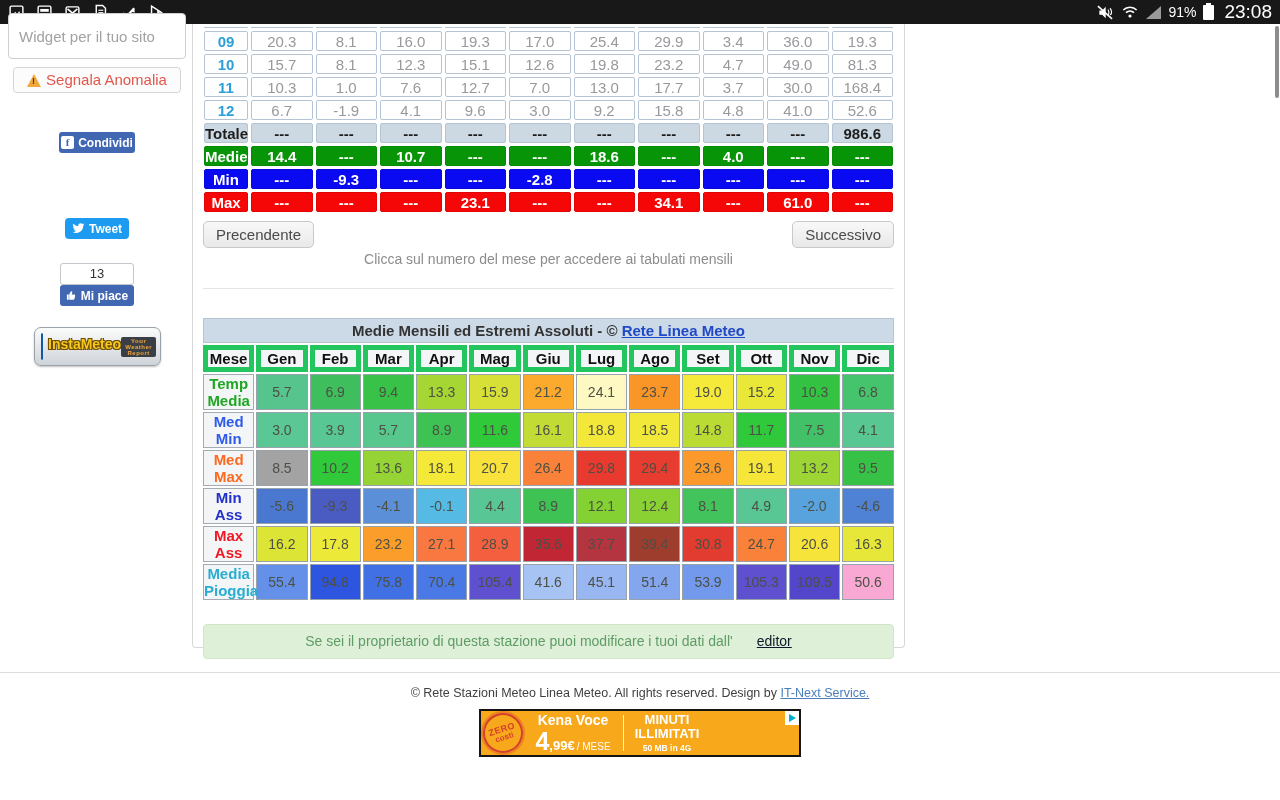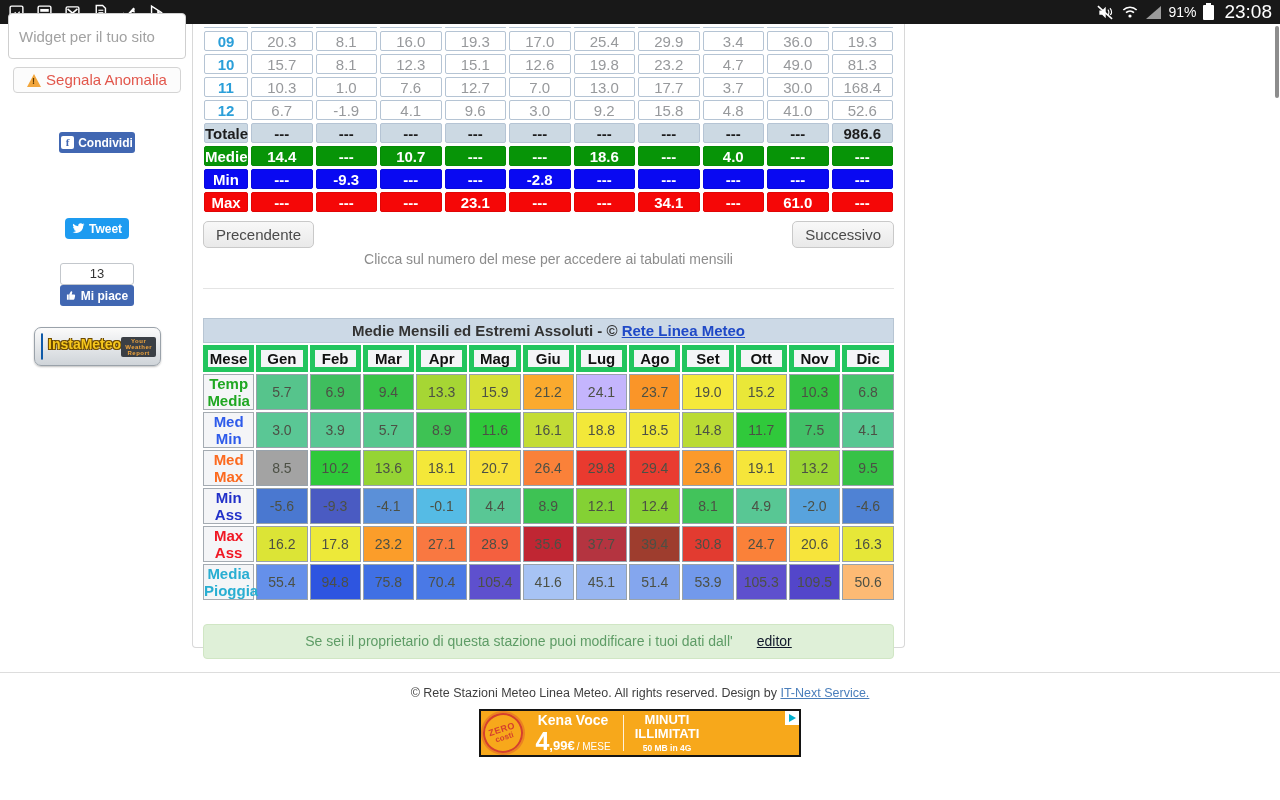--- a/index.html
+++ b/index.html
@@ -377,21 +377,21 @@
       </tbody>
       <tbody>
           <tr>
             <td class="rowlab" style="color: rgb(31, 167, 34);">Temp Media</td>
             <td class="cell" style="background: rgb(86, 196, 140);">5.7</td>
             <td class="cell" style="background: rgb(63, 190, 94);">6.9</td>
             <td class="cell" style="background: rgb(56, 195, 72);">9.4</td>
             <td class="cell" style="background: rgb(166, 214, 52);">13.3</td>
             <td class="cell" style="background: rgb(214, 224, 54);">15.9</td>
             <td class="cell" style="background: rgb(251, 170, 46);">21.2</td>
-            <td class="cell" style="background: #c4b5fd;">24.1</td>
+            <td class="cell" style="background: #fef9c3;">24.1</td>
             <td class="cell" style="background: rgb(250, 149, 40);">23.7</td>
             <td class="cell" style="background: rgb(245, 233, 58);">19.0</td>
             <td class="cell" style="background: rgb(233, 231, 56);">15.2</td>
             <td class="cell" style="background: rgb(52, 194, 67);">10.3</td>
             <td class="cell" style="background: rgb(69, 195, 109);">6.8</td>
           </tr>
           <tr>
             <td class="rowlab" style="color: rgb(46, 91, 234);">Med Min</td>
             <td class="cell" style="background: rgb(90, 199, 149);">3.0</td>
             <td class="cell" style="background: rgb(89, 199, 147);">3.9</td>
@@ -457,21 +457,21 @@
             <td class="cell" style="background: rgb(46, 85, 224);">94.8</td>
             <td class="cell" style="background: rgb(64, 112, 228);">75.8</td>
             <td class="cell" style="background: rgb(74, 121, 230);">70.4</td>
             <td class="cell" style="background: rgb(94, 80, 206);">105.4</td>
             <td class="cell" style="background: rgb(167, 195, 244);">41.6</td>
             <td class="cell" style="background: rgb(152, 182, 241);">45.1</td>
             <td class="cell" style="background: rgb(132, 166, 238);">51.4</td>
             <td class="cell" style="background: rgb(114, 153, 235);">53.9</td>
             <td class="cell" style="background: rgb(94, 80, 206);">105.3</td>
             <td class="cell" style="background: rgb(83, 70, 202);">109.5</td>
-            <td class="cell" style="background: #fdba74;">50.6</td>
+            <td class="cell" style="background: #f9a8d4;">50.6</td>
           </tr>
         </tbody>
     </table>
 
     <div class="notice">
       <span>Se sei il proprietario di questa stazione puoi modificare i tuoi dati dall'</span><a href="#">editor</a>
     </div>
   </div>
 
   <div class="footer">

